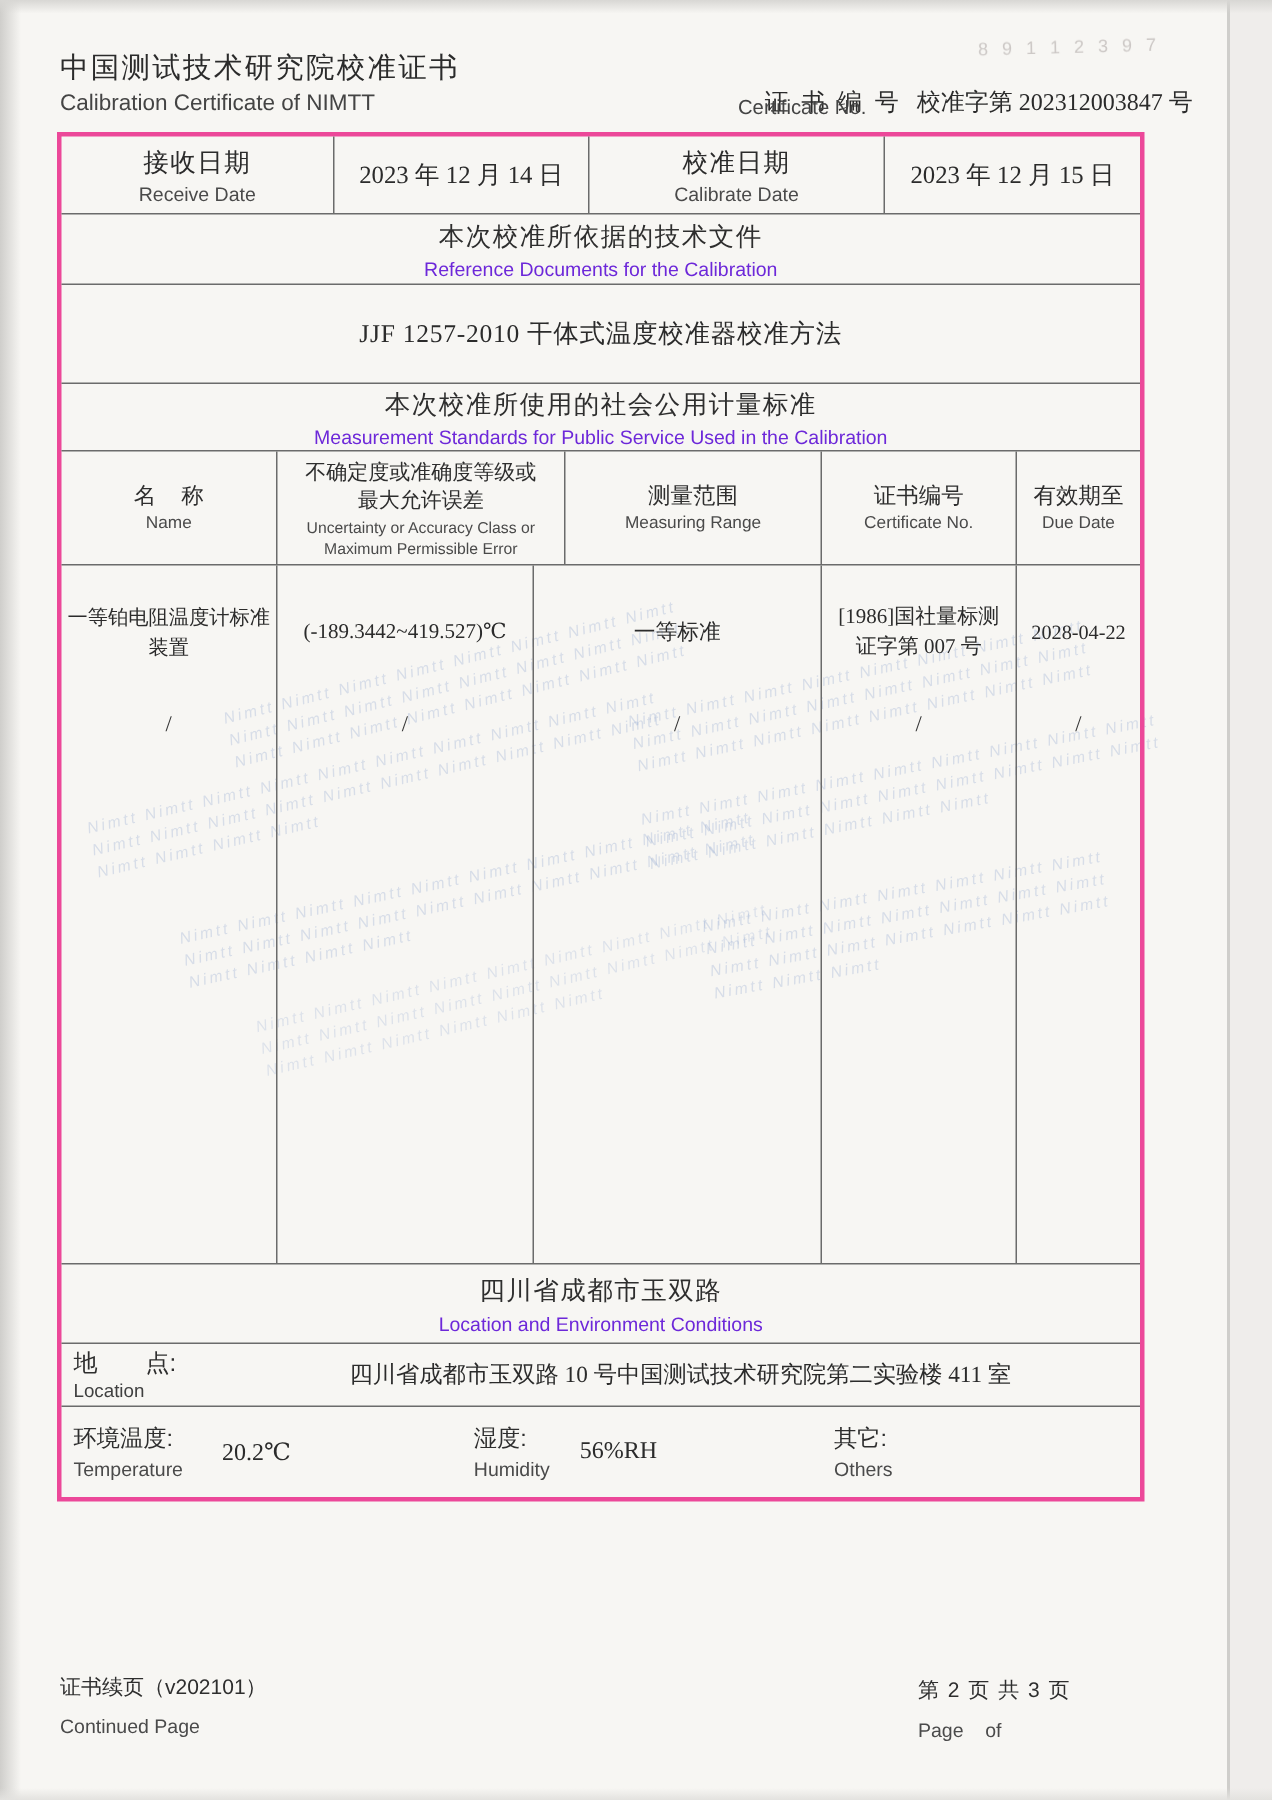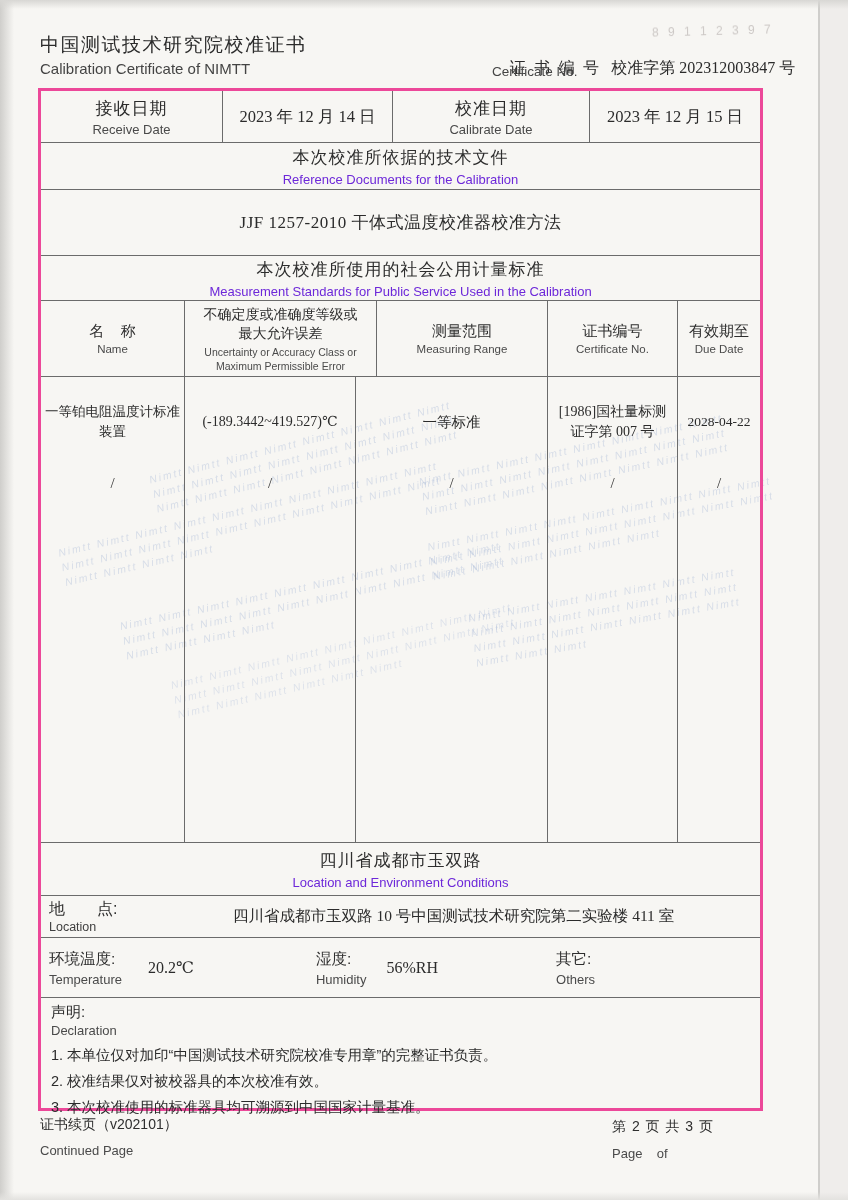--- a/index.html
+++ b/index.html
@@ -220,27 +220,20 @@
         <div class="en">Humidity</div>
       </div>
       <div class="envval serif" style="margin-left:20px;">56%RH</div>
       <div class="envgrp" style="margin-left:118px;">
         <div class="cn">其它:</div>
         <div class="en">Others</div>
       </div>
       <div class="envval serif"></div>
     </div>
 
-    <div class="row decl" style="height:110px;">
-      <div class="cn">声明:</div>
-      <div class="en">Declaration</div>
-      <div class="item">1. 本单位仅对加印“中国测试技术研究院校准专用章”的完整证书负责。</div>
-      <div class="item">2. 校准结果仅对被校器具的本次校准有效。</div>
-      <div class="item">3. 本次校准使用的标准器具均可溯源到中国国家计量基准。</div>
-    </div>
 
   </div>
 
   <div class="foot-left-cn">证书续页（v202101）</div>
   <div class="foot-left-en">Continued Page</div>
   <div class="foot-right-cn">第 2 页 共 3 页</div>
   <div class="foot-right-en">Page    of</div>
 
 </div>
 

